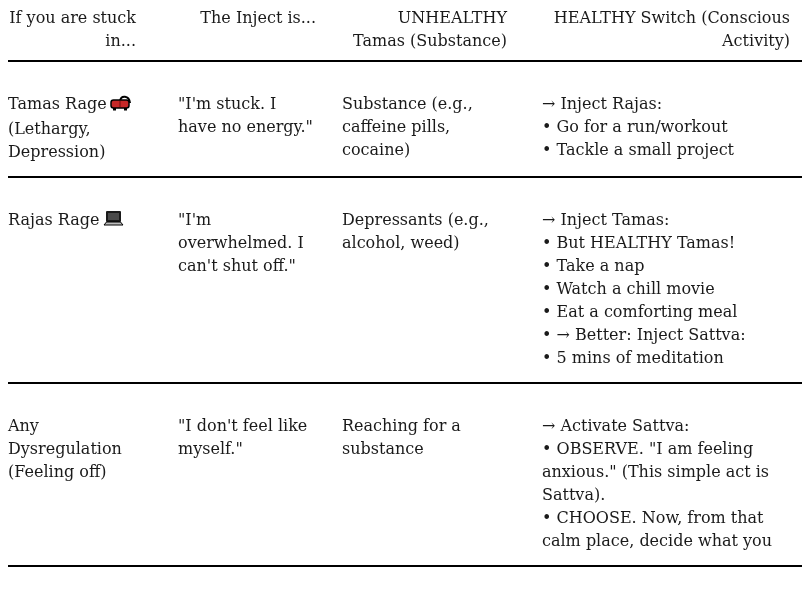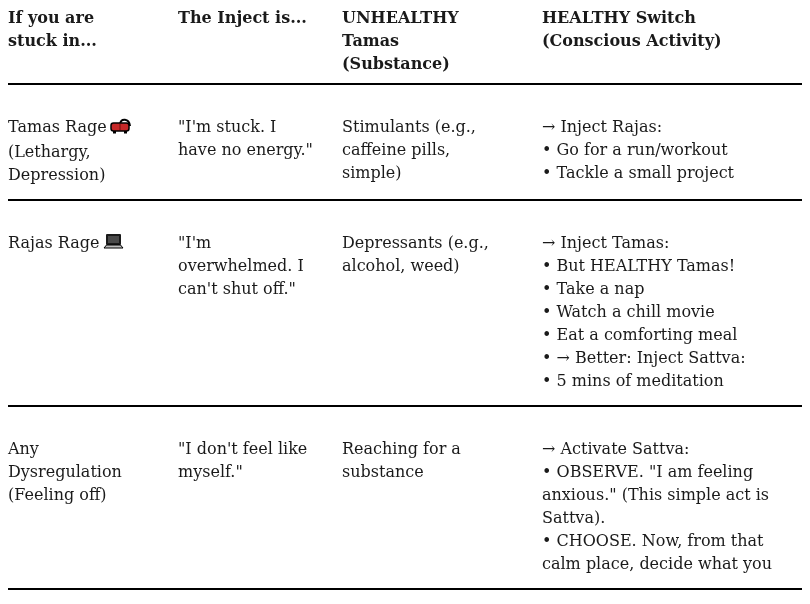--- a/index.html
+++ b/index.html
@@ -9,21 +9,21 @@
     font-family:"DejaVu Serif", serif;
     font-size:16px;line-height:23px;
   }
   .table{padding:0 8px;}
   .row{
     display:grid;
     grid-template-columns:170px 164px 200px 260px;
     border-bottom:2px solid #000;
   }
   .thead .cell{
-    font-weight:bold;text-align:left;
+    font-weight:normal;text-align:right;
     padding:6px 10px 8px 0;
   }
   .tbody .cell{padding:10px 12px 13px 0;margin-top:20px;}
   .cell.col1{padding-right:42px;}
   .cell.col2{padding-right:26px;}
   .cell.col3{padding-right:35px;}
   .cell.col4{padding-right:12px;}
   .icon{display:inline-block;vertical-align:-2px;margin-left:3px;}
   .line{display:block;}
 </style>
@@ -46,21 +46,21 @@
         <span>Tamas Rage</span><span class="icon"><svg width="22" height="17" viewBox="0 0 22 17">
               <path d="M10 7 C11 1 19 1 20 9" fill="none" stroke="#000" stroke-width="2"></path>
               <rect x="1" y="6" width="18" height="8" rx="2.5" fill="#c62828" stroke="#000" stroke-width="1.5"></rect>
               <line x1="10" y1="7" x2="10" y2="13" stroke="#7f1212" stroke-width="1.2"></line>
               <rect x="3" y="14" width="3" height="2.5" fill="#000"></rect>
               <rect x="14" y="14" width="3" height="2.5" fill="#000"></rect>
             </svg></span>
         <div>(Lethargy, Depression)</div>
       </div>
       <div class="cell col2">"I'm stuck. I have no energy."</div>
-      <div class="cell col3">Stimulants (e.g., caffeine pills, simple)</div>
+      <div class="cell col3">Substance (e.g., caffeine pills, cocaine)</div>
       <div class="cell col4">
         <span class="line">→ Inject Rajas:</span>
         <span class="line">• Go for a run/workout</span>
         <span class="line">• Tackle a small project</span>
       </div>
     </div>
 
     <div class="row">
       <div class="cell col1">
         <span>Rajas Rage</span><span class="icon"><svg width="23" height="17" viewBox="0 0 23 17">

